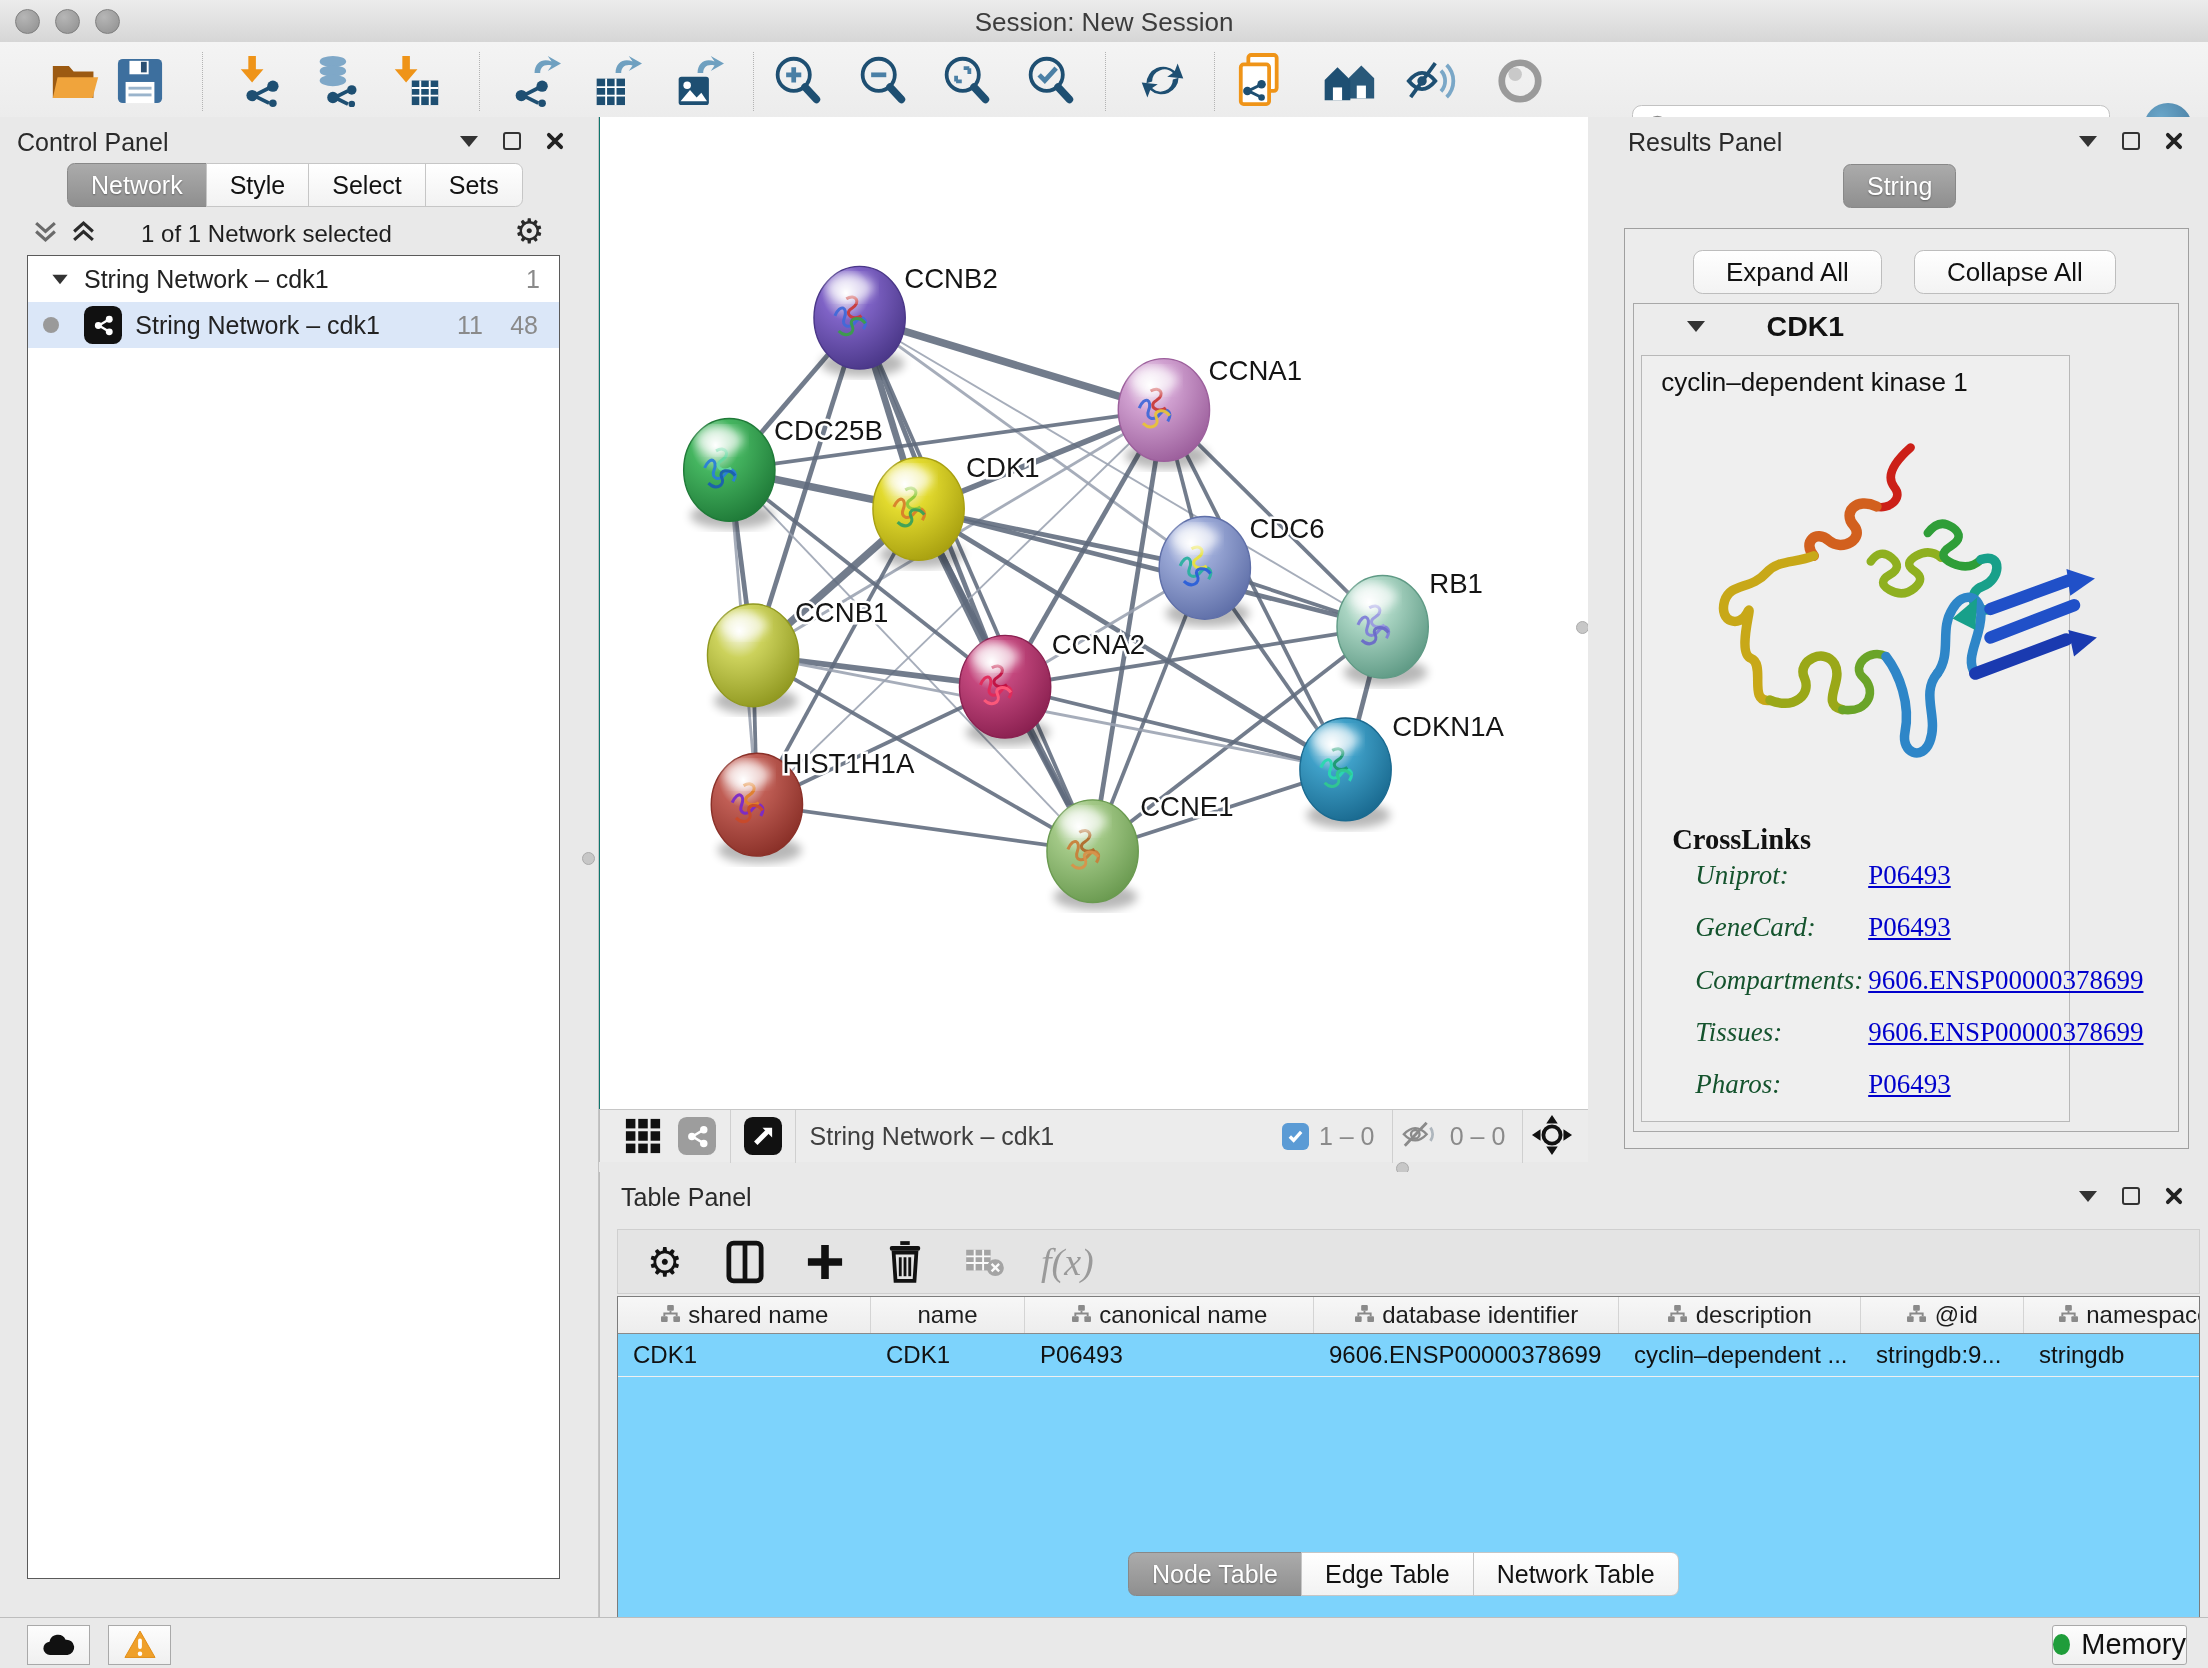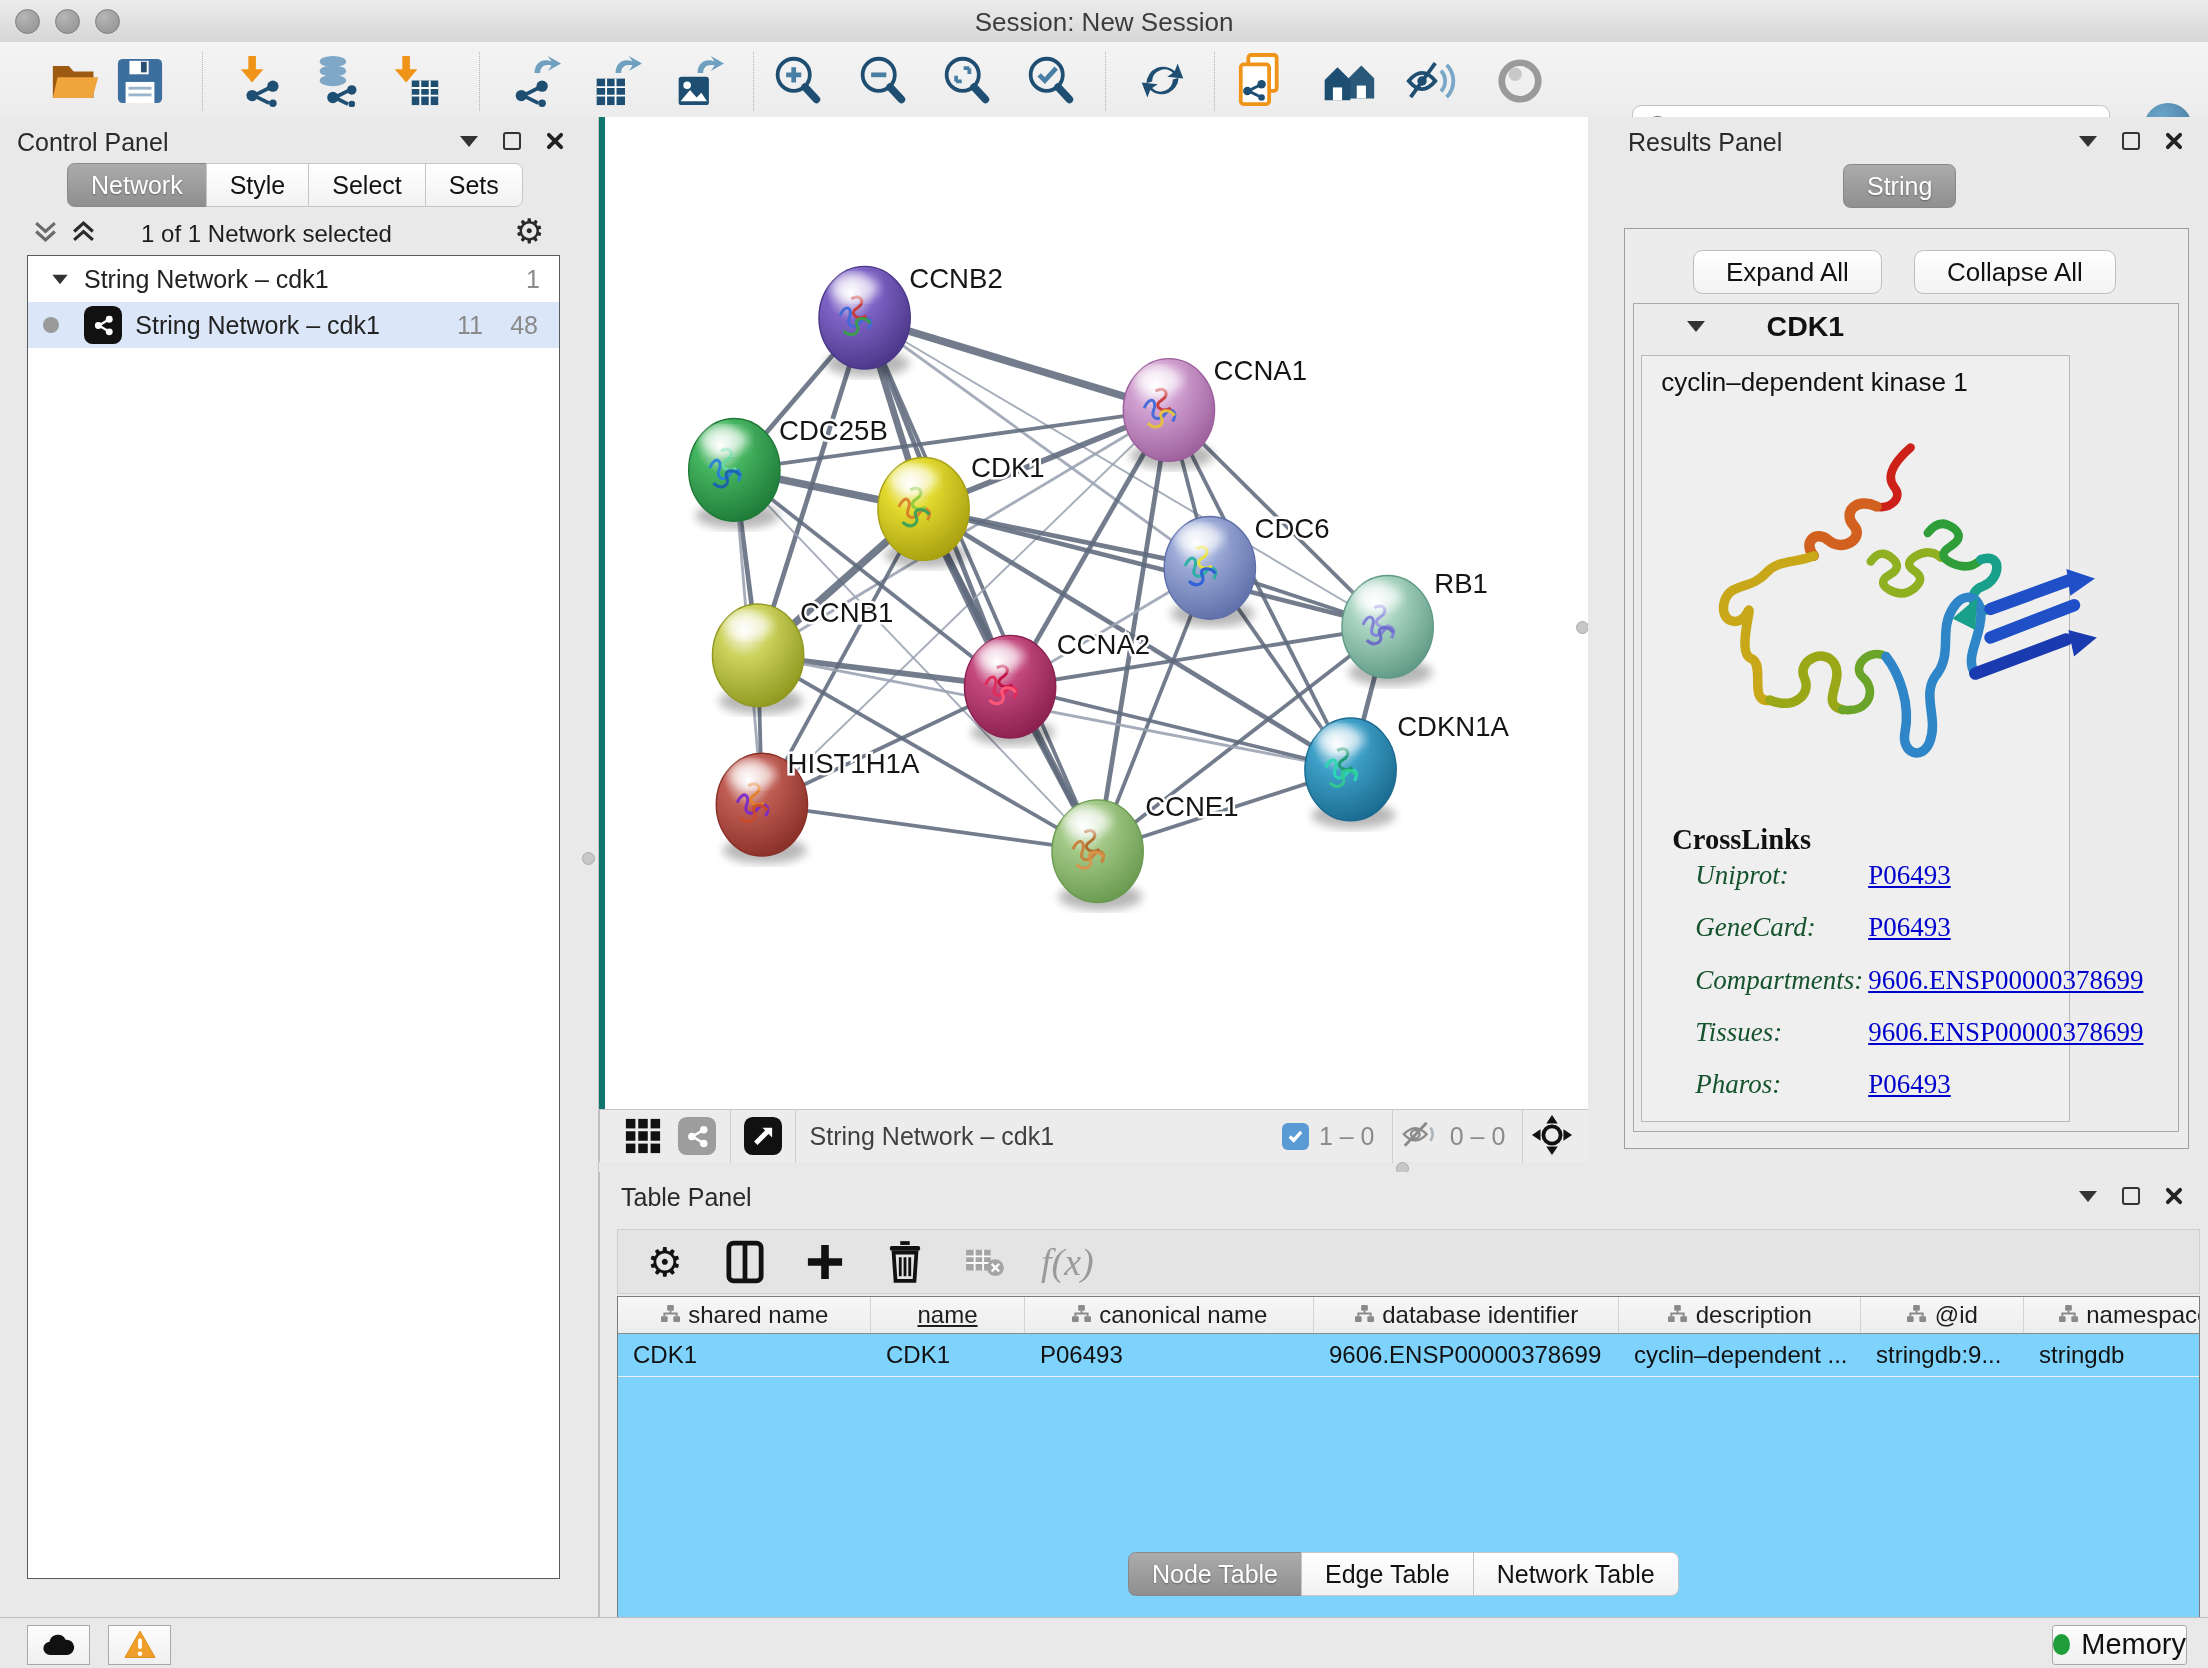--- a/index.html
+++ b/index.html
@@ -42,21 +42,21 @@
   .seg .tab.single{border-radius:7.6px;}
   
   #control-panel{position:absolute;left:0;top:117px;width:599px;height:1500px;background:#e9e9e9;border-right:1px solid #c4c4c4;box-sizing:border-box;}
   #cp-list{position:absolute;left:27px;top:138px;width:533px;height:1324px;background:#fff;border:1.9px solid #5a5a5a;box-sizing:border-box;}
   .net-row{position:relative;height:46px;display:flex;align-items:center;font-size:25px;}
   .net-row .cnt{position:absolute;color:#8a8a8a;}
   .net-row.sel{background:#dbe7f8;}
   .share-badge{width:38px;height:38px;border-radius:8.6px;display:flex;align-items:center;justify-content:center;}
   .gray-dot{width:16px;height:16px;border-radius:50%;background:#9a9a9a;}
   
-  #net-canvas{position:absolute;left:599px;top:117px;width:989px;height:992px;background:#fff;border-left:6px solid #0f766e;box-sizing:border-box;}
+  #net-canvas{position:absolute;left:599px;top:117px;width:989px;height:992px;background:#fff;border-left:1px solid #0f766e;box-sizing:border-box;}
   #net-navbar{position:absolute;left:599px;top:1109px;width:989px;height:53px;background:#ececec;
     border-top:1px solid #c6c6c6;border-left:1px solid #bdbdbd;display:flex;align-items:center;box-sizing:border-box;}
   .nv-sep{width:0;height:53px;border-left:1px solid #cfcfcf;margin:0 13.3px;}
   .nv-label{font-size:25px;color:#3f3f3f;}
   .nv-count{font-size:25px;color:#8a8a8a;margin:0 9.5px;}
   .splitter-dot{position:absolute;width:13.3px;height:13.3px;border-radius:50%;background:#c7c7c7;border:1px solid #ababab;box-sizing:border-box;}
   
   #results-panel{position:absolute;left:1588px;top:117px;width:620px;height:1055px;background:#e9e9e9;}
   #rp-box{position:absolute;left:36px;top:111px;width:565px;height:921px;border:1.9px solid #9f9f9f;background:#ececec;box-sizing:border-box;}
   .rp-btn{height:44px;padding:0 32px;font-size:26px;background:linear-gradient(#ffffff,#f3f3f3);
@@ -719,21 +719,21 @@
     <div id="tp-header">
         <div class="th" style="width: 253px;">
           <span><svg width="21" height="19" viewBox="0 0 22 20">
               <rect x="7.5" y="1" width="7" height="6" rx="1" fill="#8a8a8a"></rect>
               <rect x="1" y="13" width="7" height="6" rx="1" fill="#8a8a8a"></rect>
               <rect x="14" y="13" width="7" height="6" rx="1" fill="#8a8a8a"></rect>
               <path d="M11 7 v3 M4.5 13 v-3 h13 v3" stroke="#8a8a8a" stroke-width="2" fill="none"></path>
             </svg></span>
           <span>shared name</span>
         </div>
-        <div class="th" style="width: 154px; text-decoration: underline;">
+        <div class="th" style="width: 154px;">
           <span>name</span>
         </div>
         <div class="th" style="width: 289px;">
           <span><svg width="21" height="19" viewBox="0 0 22 20">
               <rect x="7.5" y="1" width="7" height="6" rx="1" fill="#8a8a8a"></rect>
               <rect x="1" y="13" width="7" height="6" rx="1" fill="#8a8a8a"></rect>
               <rect x="14" y="13" width="7" height="6" rx="1" fill="#8a8a8a"></rect>
               <path d="M11 7 v3 M4.5 13 v-3 h13 v3" stroke="#8a8a8a" stroke-width="2" fill="none"></path>
             </svg></span>
           <span>canonical name</span>

